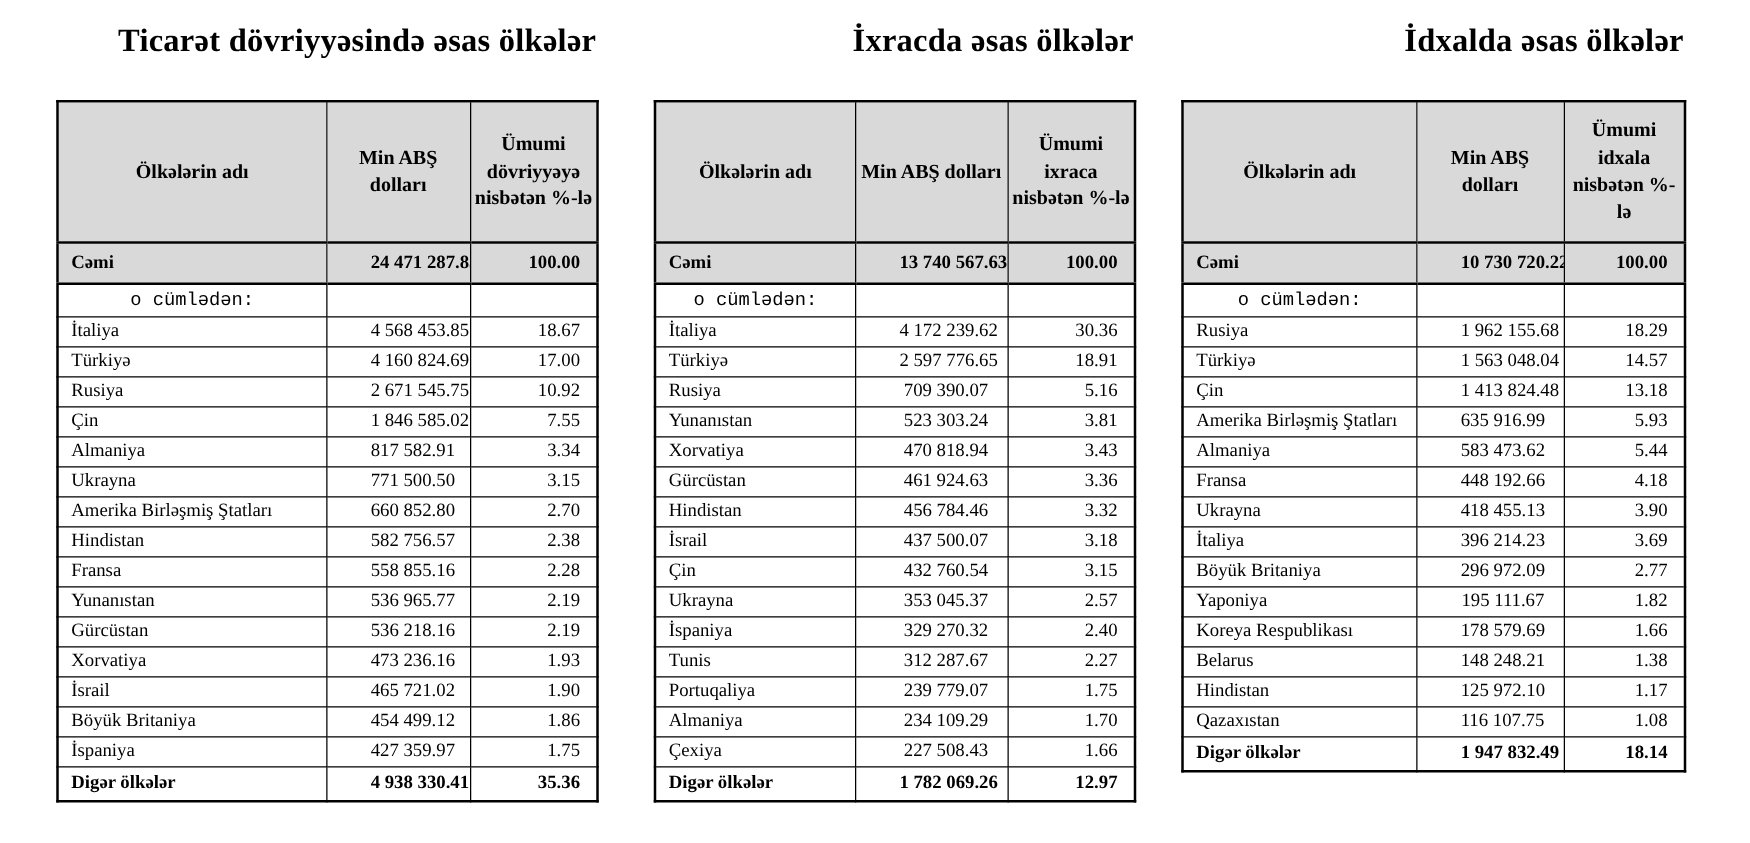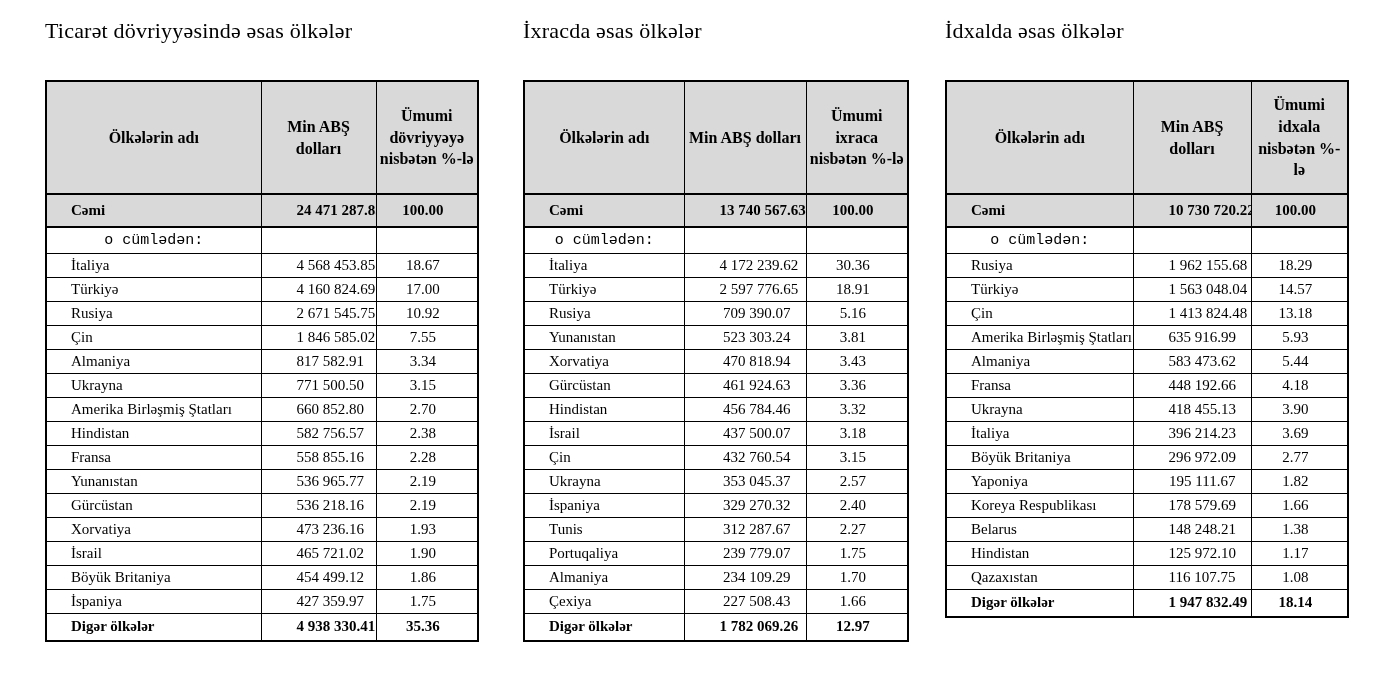--- a/index.html
+++ b/index.html
@@ -9,21 +9,21 @@
     color:#000;
     -webkit-font-smoothing:antialiased;
   }
   .canvas{position:relative;width:1400px;height:674px;background:#fff;overflow:hidden;}
   .tblock{position:absolute;top:0;}
   #tblock-0{left:45px;width:432px;}
   #tblock-1{left:523px;width:384px;}
   #tblock-2{left:945px;width:402px;}
   .title{
     position:absolute;top:18px;left:0;width:100%;
-    text-align:left;font-weight:normal;font-size:22px;letter-spacing:0.2px;
+    text-align:right;font-weight:bold;font-size:26px;letter-spacing:0.2px;
     white-space:nowrap;
   }
   table{
     position:absolute;top:80px;left:0;width:100%;
     border-collapse:collapse;table-layout:fixed;
     border:2px solid #000;
   }
   td{
     border:1px solid #000;
     font-size:15px;line-height:1.15;
@@ -41,23 +41,23 @@
   }
   tr.total td{
     background:var(--hdr-bg,#d9d9d9);
     font-weight:bold;height:31px;
     border-bottom:2px solid #000;
   }
   tr.incl td{height:25px;}
   tr.incl td.c-name{text-align:center;padding:0 2px;font-family:Liberation Mono, monospace;}
   tr.data-row td{height:23px;}
   tr.other td{font-weight:bold;height:26px;}
-  .c-name{text-align:left;padding-left:24px;}
+  .c-name{text-align:left;padding-left:10px;}
   .c-val{text-align:right;padding-right:15px;padding-left:35px;}
-  .c-pct{text-align:center;padding-right:13px;}
+  .c-pct{text-align:right;padding-right:13px;}
 </style>
 </head>
 <body>
 
 <div class="canvas">
 
   <div class="tblock" id="tblock-0">
     <div class="title">Ticarət dövriyyəsində əsas ölkələr</div>
     <table>
       <colgroup>

